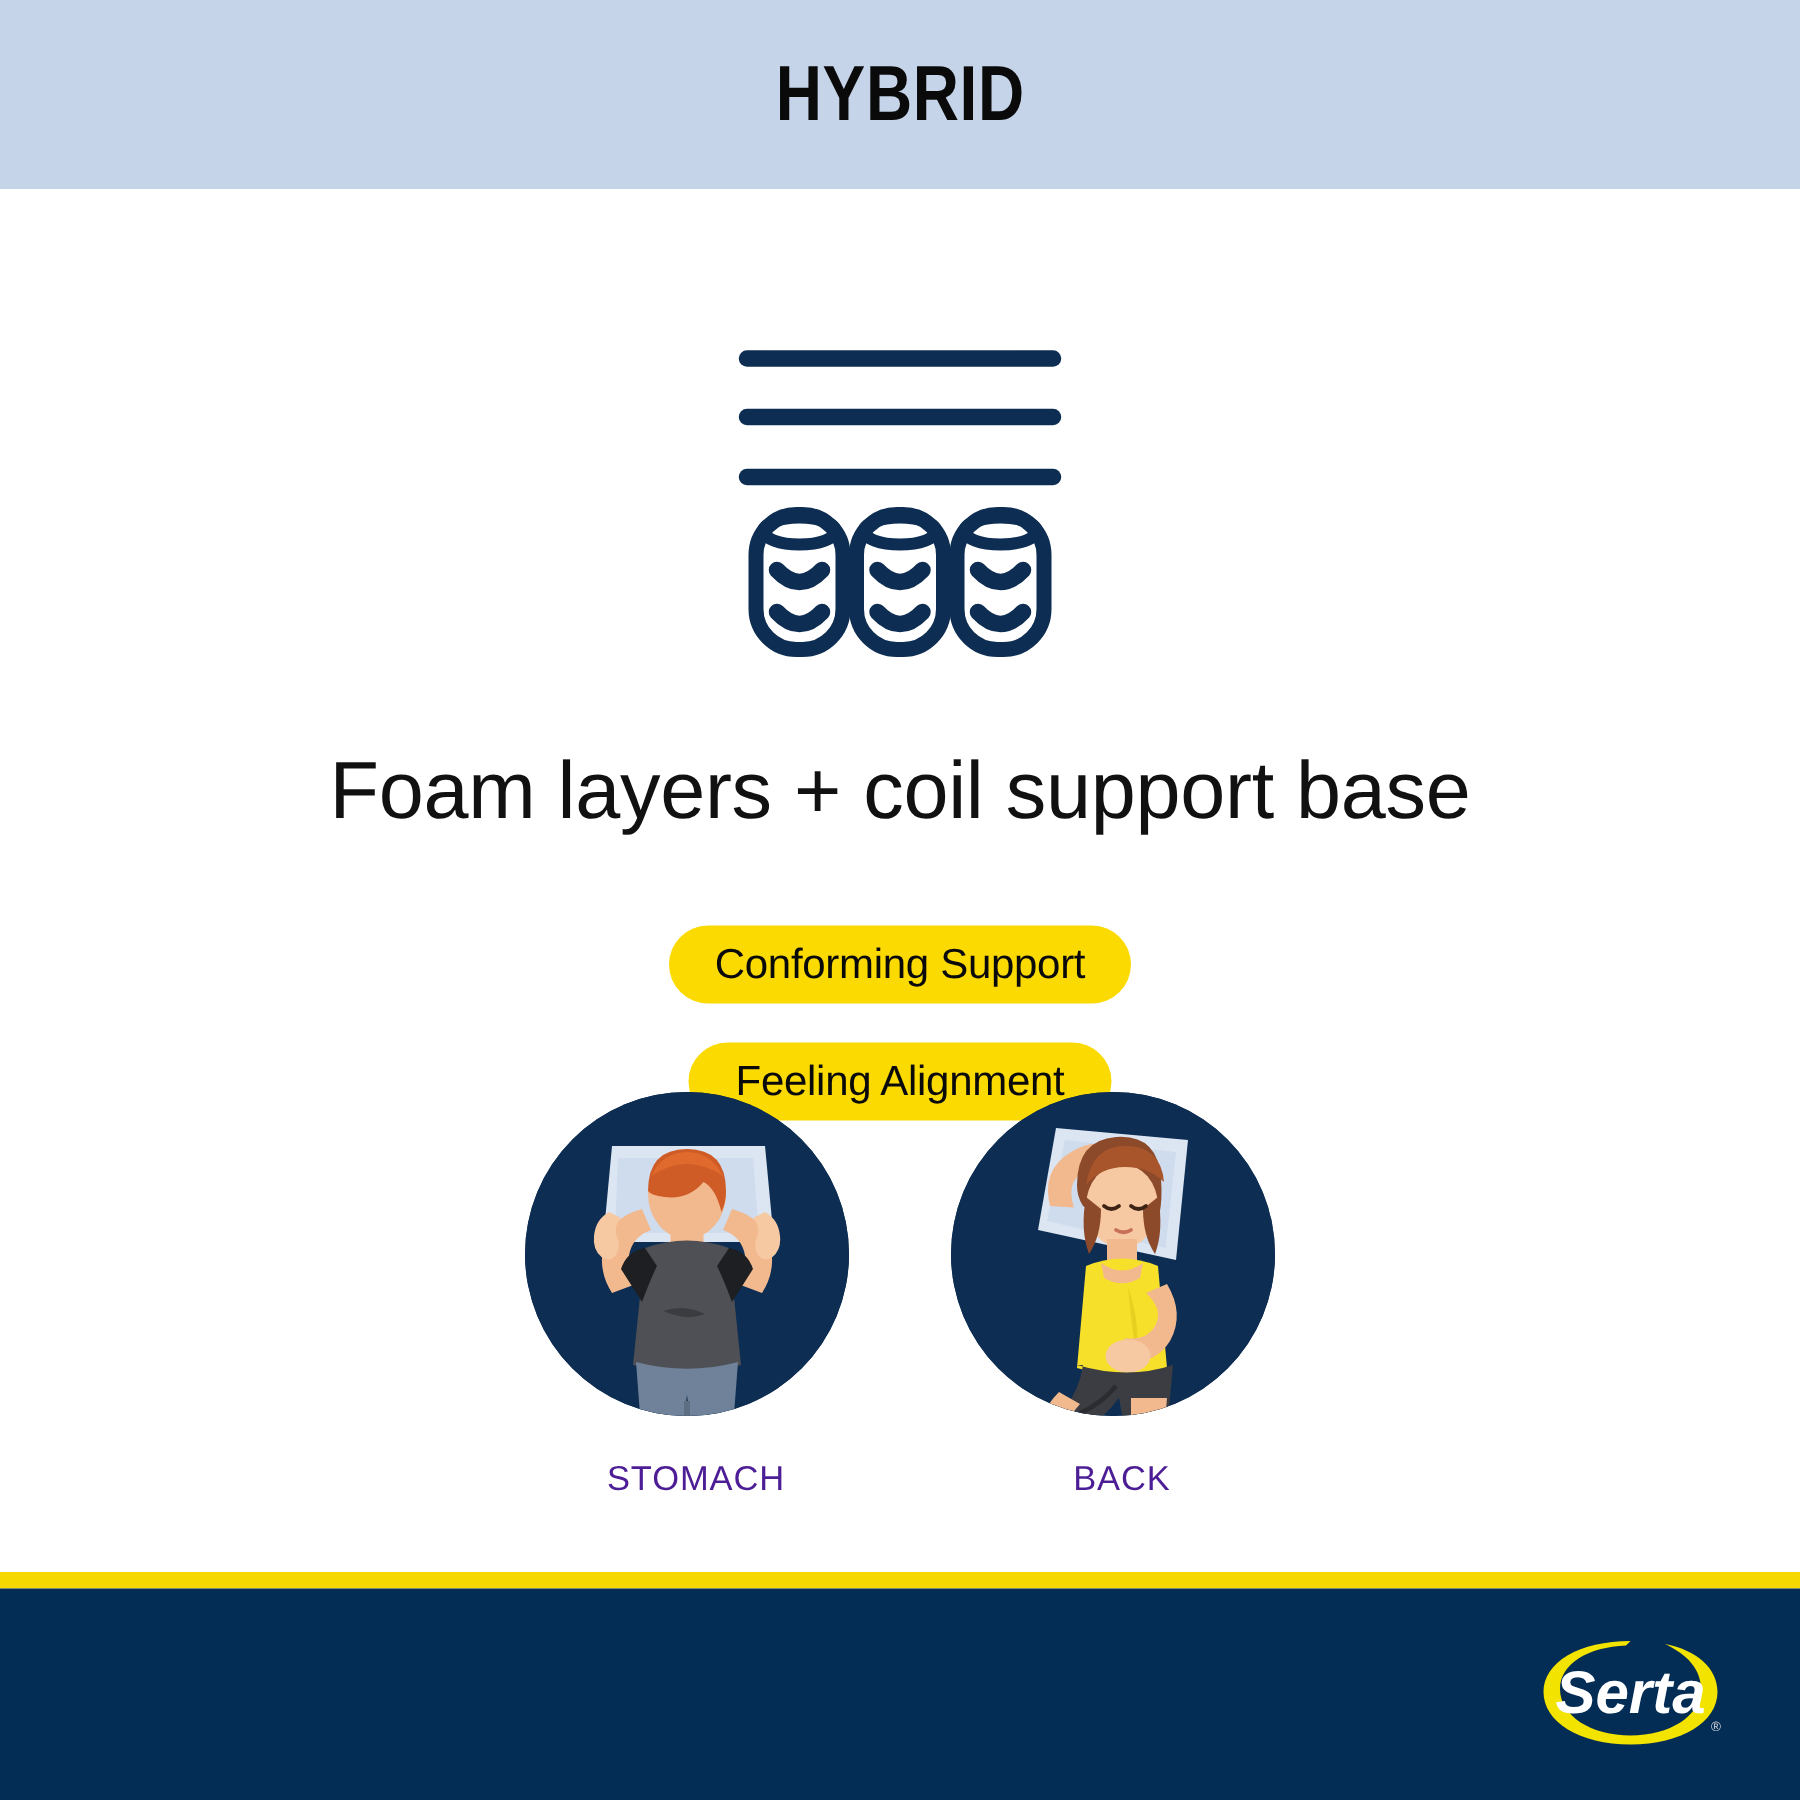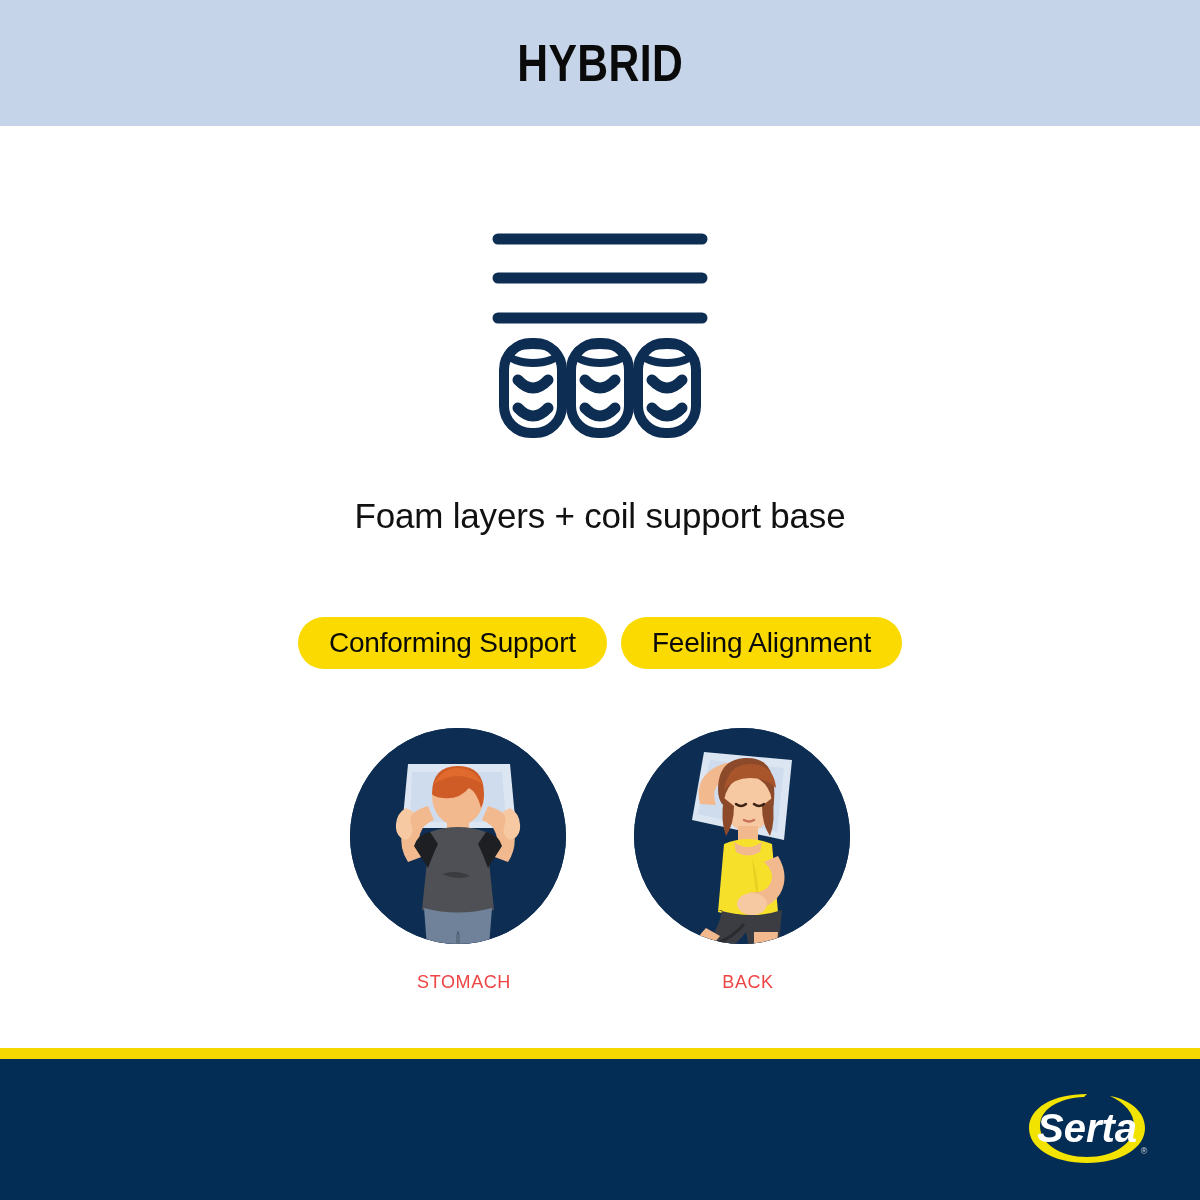--- a/index.html
+++ b/index.html
@@ -55,37 +55,38 @@
     justify-content: center;
   }
 
   
   .subtitle {
     position: absolute;
     left: 0;
     top: 496px;
     width: 1200px;
     text-align: center;
-    font-size: 35px;
+    font-size: 54px;
     font-weight: 400;
     color: #111111;
     letter-spacing: -0.2px;
     white-space: nowrap;
   }
 
   
   .pill-row {
     position: absolute;
     left: 0;
     top: 617px;
     width: 1200px;
     display: flex;
     justify-content: center;
     align-items: center;
-    gap: 14px;
+    gap: 26px;
+    flex-direction: column;
   }
   .pill {
     background: #fada00;
     border-radius: 999px;
     height: 52px;
     display: flex;
     align-items: center;
     justify-content: center;
     padding: 0 31px;
     font-size: 28px;
@@ -115,23 +116,23 @@
     width: 216px;
     height: 216px;
     border-radius: 50%;
     background: #0d2d52;
     overflow: hidden;
     position: relative;
   }
   .pos-circle svg { display: block; }
   .pos-label {
     margin-top: 28px;
-    font-size: 18px;
+    font-size: 23px;
     letter-spacing: 0.6px;
-    color: #ef4444;
+    color: #4c1d95;
     font-weight: 400;
     margin-left: 12px;
   }
 
   
   .footer-stripe {
     position: absolute;
     left: 0;
     top: 1048px;
     width: 1200px;

